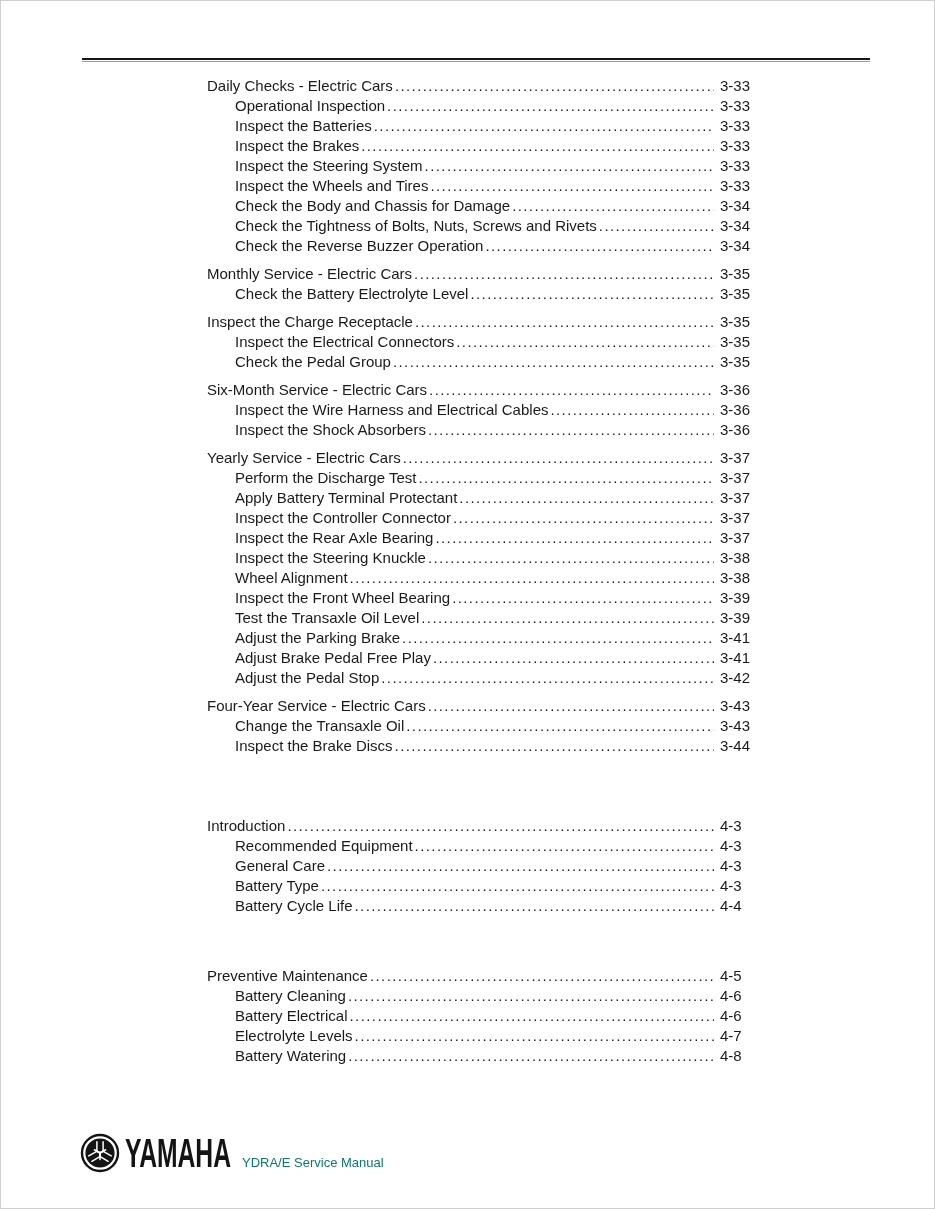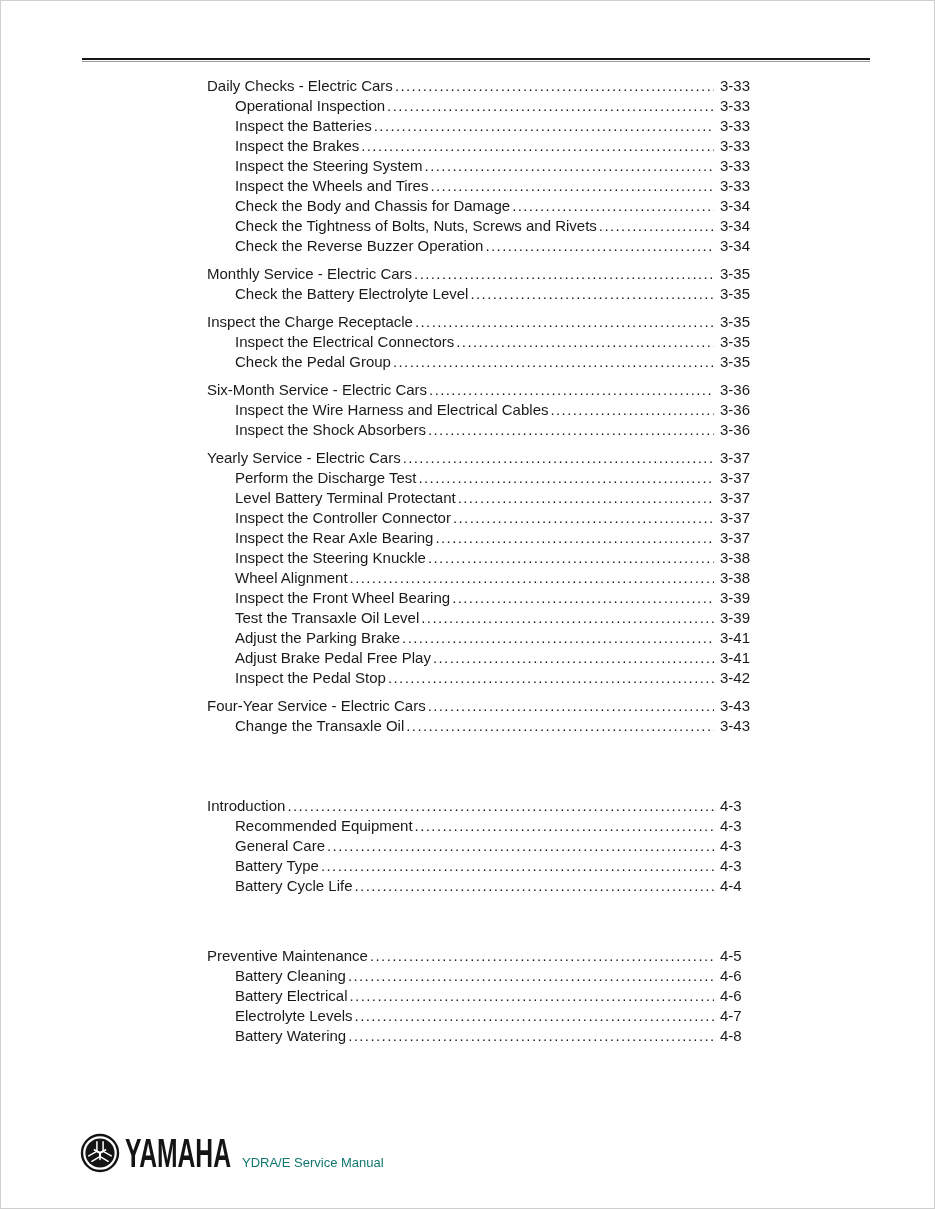--- a/index.html
+++ b/index.html
@@ -188,21 +188,21 @@
       <span class="toc-label">Yearly Service - Electric Cars</span>
       <span class="toc-dots"></span>
       <span class="toc-page">3-37</span>
     </div>
         <div class="toc-row level-2">
       <span class="toc-label">Perform the Discharge Test</span>
       <span class="toc-dots"></span>
       <span class="toc-page">3-37</span>
     </div>
         <div class="toc-row level-2">
-      <span class="toc-label">Level Battery Terminal Protectant</span>
+      <span class="toc-label">Apply Battery Terminal Protectant</span>
       <span class="toc-dots"></span>
       <span class="toc-page">3-37</span>
     </div>
         <div class="toc-row level-2">
       <span class="toc-label">Inspect the Controller Connector</span>
       <span class="toc-dots"></span>
       <span class="toc-page">3-37</span>
     </div>
         <div class="toc-row level-2">
       <span class="toc-label">Inspect the Rear Axle Bearing</span>
@@ -233,35 +233,40 @@
       <span class="toc-label">Adjust the Parking Brake</span>
       <span class="toc-dots"></span>
       <span class="toc-page">3-41</span>
     </div>
         <div class="toc-row level-2">
       <span class="toc-label">Adjust Brake Pedal Free Play</span>
       <span class="toc-dots"></span>
       <span class="toc-page">3-41</span>
     </div>
         <div class="toc-row level-2">
-      <span class="toc-label">Inspect the Pedal Stop</span>
+      <span class="toc-label">Adjust the Pedal Stop</span>
       <span class="toc-dots"></span>
       <span class="toc-page">3-42</span>
     </div>
       </div>
       <div class="toc-group">
         <div class="toc-row level-1">
       <span class="toc-label">Four-Year Service - Electric Cars</span>
       <span class="toc-dots"></span>
       <span class="toc-page">3-43</span>
     </div>
         <div class="toc-row level-2">
       <span class="toc-label">Change the Transaxle Oil</span>
       <span class="toc-dots"></span>
       <span class="toc-page">3-43</span>
+    </div>
+        <div class="toc-row level-2">
+      <span class="toc-label">Inspect the Brake Discs</span>
+      <span class="toc-dots"></span>
+      <span class="toc-page">3-44</span>
     </div>
       </div>
       <div class="toc-group gap-large">
         <div class="toc-row level-1">
       <span class="toc-label">Introduction</span>
       <span class="toc-dots"></span>
       <span class="toc-page">4-3</span>
     </div>
         <div class="toc-row level-2">
       <span class="toc-label">Recommended Equipment</span>

